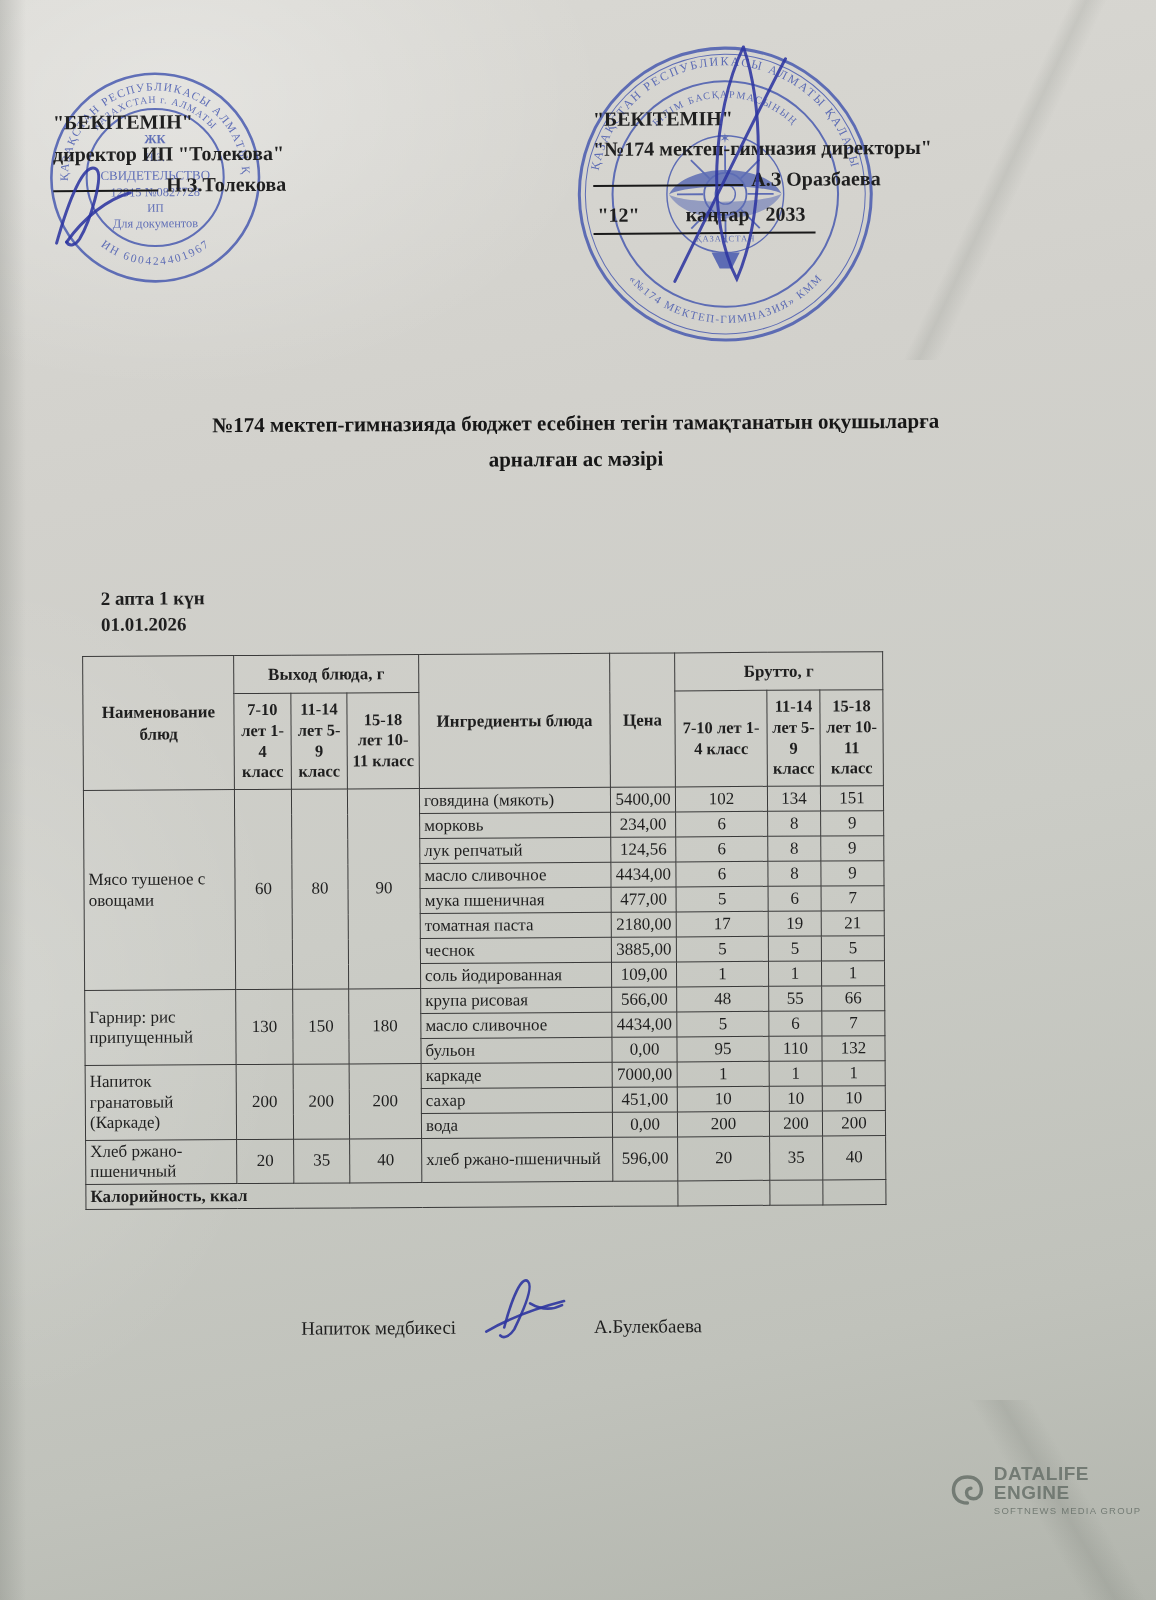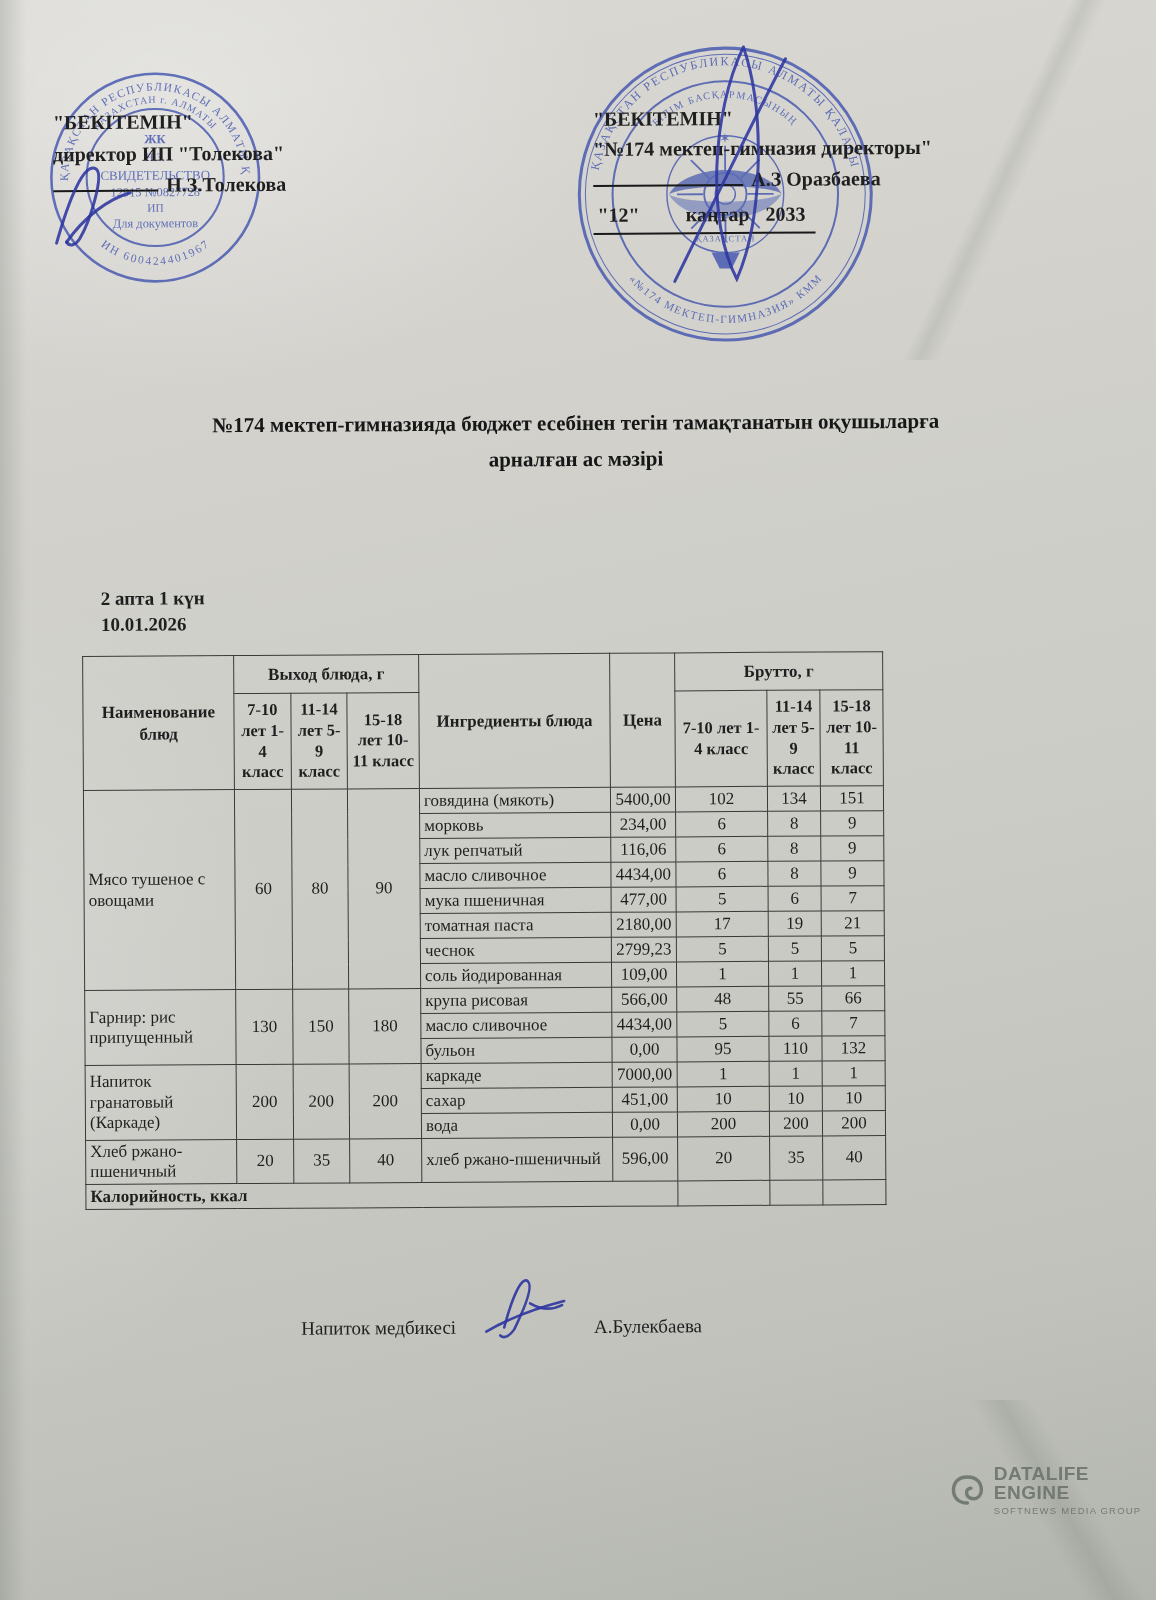--- a/index.html
+++ b/index.html
@@ -165,21 +165,21 @@
       </div>
     </div>
 
     <div class="title">
       <div>№174 мектеп-гимназияда бюджет есебінен тегін тамақтанатын оқушыларға</div>
       <div>арналған ас мәзірі</div>
     </div>
 
     <div class="period">
       <div>2 апта 1 күн</div>
-      <div>10.01.2026</div>
+      <div>01.01.2026</div>
     </div>
 
     <table class="menu">
       <colgroup>
         <col style="width:151px">
           <col style="width:57px">
           <col style="width:56px">
           <col style="width:72px">
         <col style="width:191px">
           <col style="width:65px">
@@ -218,21 +218,21 @@
           </tr>
           <tr>
             <td class="c-ing">морковь</td>
             <td class="c-price">234,00</td>
             <td class="c-num">6</td>
             <td class="c-num">8</td>
             <td class="c-num">9</td>
           </tr>
           <tr>
             <td class="c-ing">лук репчатый</td>
-            <td class="c-price">116,06</td>
+            <td class="c-price">124,56</td>
             <td class="c-num">6</td>
             <td class="c-num">8</td>
             <td class="c-num">9</td>
           </tr>
           <tr>
             <td class="c-ing">масло сливочное</td>
             <td class="c-price">4434,00</td>
             <td class="c-num">6</td>
             <td class="c-num">8</td>
             <td class="c-num">9</td>
@@ -246,21 +246,21 @@
           </tr>
           <tr>
             <td class="c-ing">томатная паста</td>
             <td class="c-price">2180,00</td>
             <td class="c-num">17</td>
             <td class="c-num">19</td>
             <td class="c-num">21</td>
           </tr>
           <tr>
             <td class="c-ing">чеснок</td>
-            <td class="c-price">2799,23</td>
+            <td class="c-price">3885,00</td>
             <td class="c-num">5</td>
             <td class="c-num">5</td>
             <td class="c-num">5</td>
           </tr>
           <tr>
             <td class="c-ing">соль йодированная</td>
             <td class="c-price">109,00</td>
             <td class="c-num">1</td>
             <td class="c-num">1</td>
             <td class="c-num">1</td>

